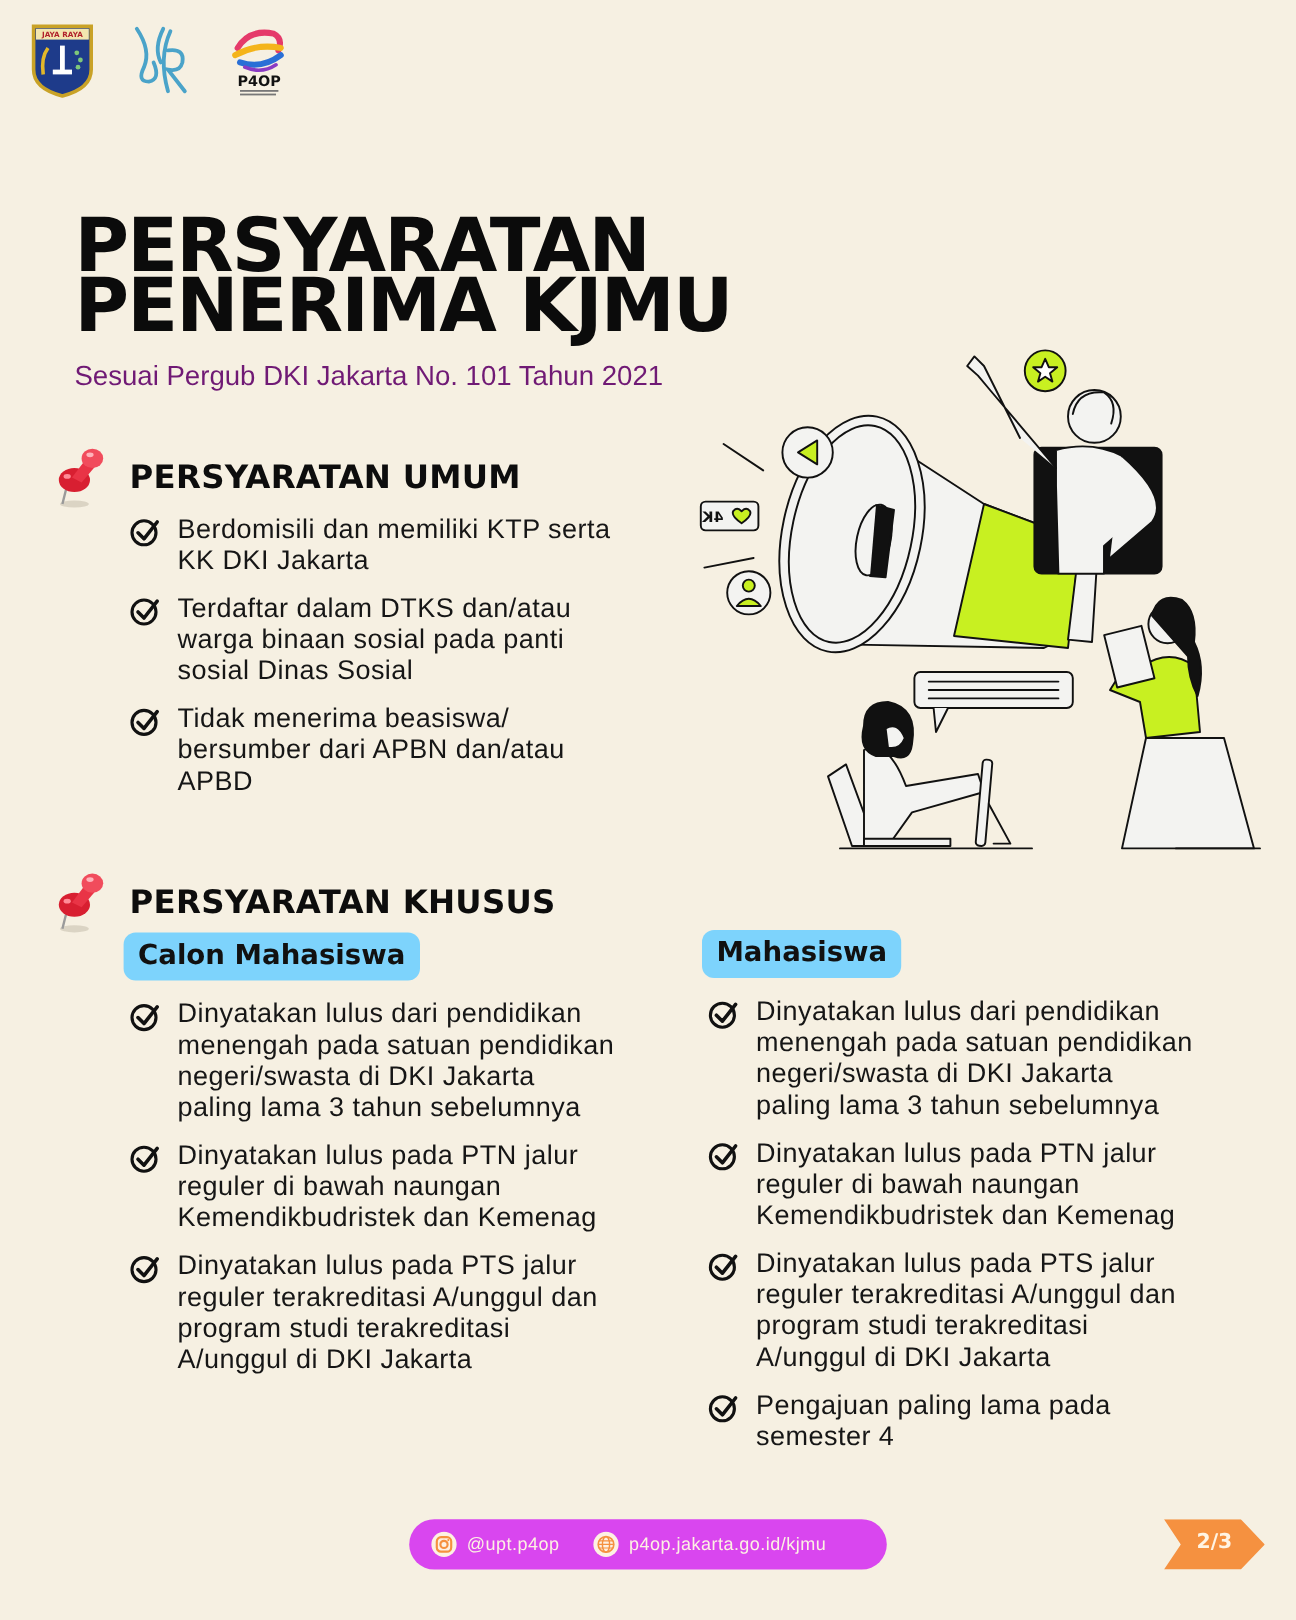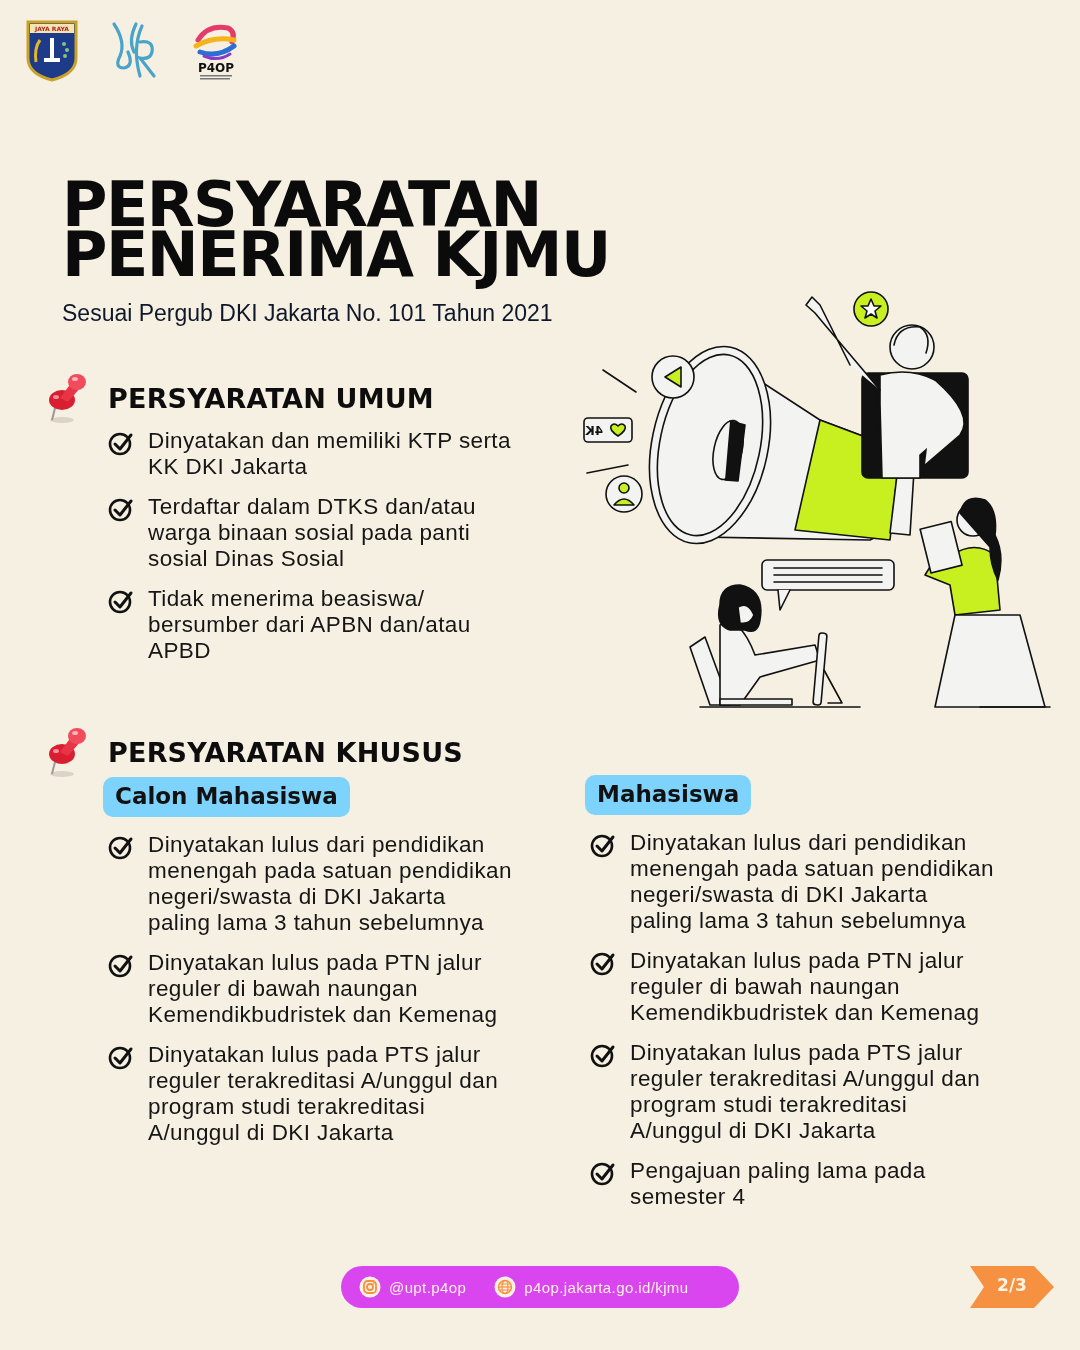--- a/index.html
+++ b/index.html
@@ -15,21 +15,21 @@
   .logo { width: 56px; height: 64px; display: block; }
 
   .title {
     position: absolute; left: 62px; top: 180px;
     font-family: "DejaVu Sans", sans-serif;
     font-weight: 900; font-size: 62px; line-height: 50px;
     letter-spacing: -1.5px; color: #0b0b0b;
   }
   .subtitle {
     position: absolute; left: 62px; top: 300px;
-    font-size: 23px; color: #0f172a;
+    font-size: 23px; color: #701a75;
   }
 
   .section-head {
     position: absolute; left: 46px; display: flex; align-items: center;
   }
   .pin { width: 44px; height: 56px; margin-right: 18px; }
   .section-title {
     font-family: "DejaVu Sans", sans-serif; font-weight: 700;
     font-size: 27px; letter-spacing: 0.2px; color: #0d0d0d;
   }
@@ -110,21 +110,21 @@
   <span class="section-title">PERSYARATAN UMUM</span>
 </div>
 
 <ul class="list" style="left:108px; top:428px; width:440px;">
   <li>
     <svg class="check" viewBox="0 0 26 26">
         <circle cx="12" cy="14" r="10" fill="none" stroke="#111" stroke-width="2.6"></circle>
         <path d="M7 14 L12 19 L23 5" fill="none" stroke="#111" stroke-width="3" stroke-linecap="round" stroke-linejoin="round"></path>
       </svg>
     <div class="item-text">
-      <div>Dinyatakan dan memiliki KTP serta</div>
+      <div>Berdomisili dan memiliki KTP serta</div>
       <div>KK DKI Jakarta</div>
     </div>
   </li>
   <li>
     <svg class="check" viewBox="0 0 26 26">
         <circle cx="12" cy="14" r="10" fill="none" stroke="#111" stroke-width="2.6"></circle>
         <path d="M7 14 L12 19 L23 5" fill="none" stroke="#111" stroke-width="3" stroke-linecap="round" stroke-linejoin="round"></path>
       </svg>
     <div class="item-text">
       <div>Terdaftar dalam DTKS dan/atau</div>

